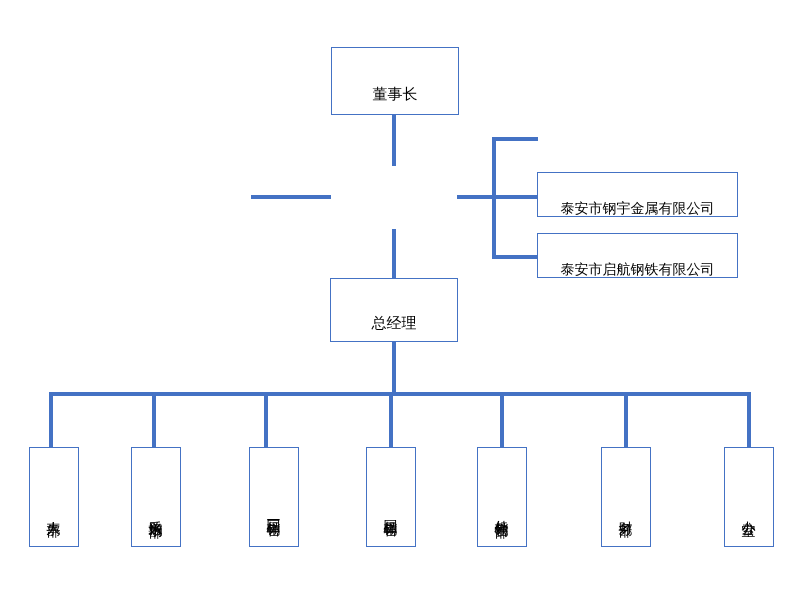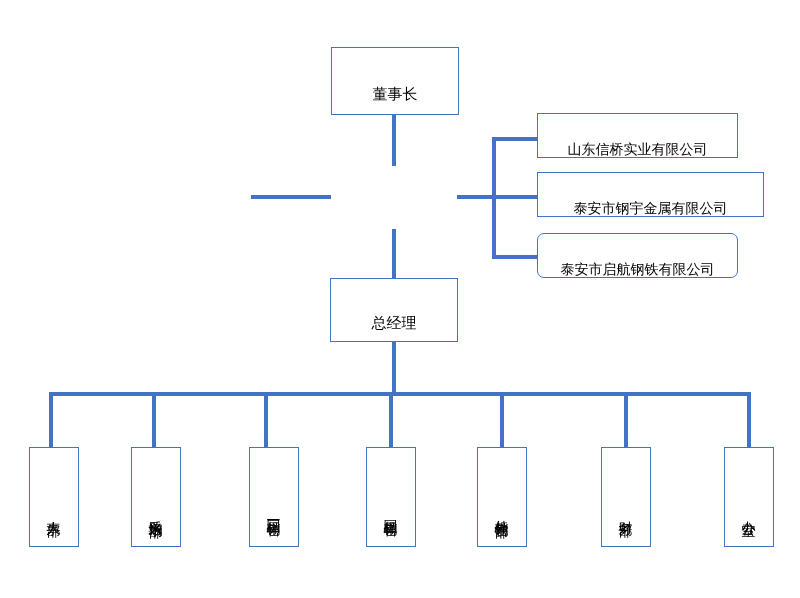--- a/index.html
+++ b/index.html
@@ -94,27 +94,24 @@
   <div class="node tier-chairman" style="left:331px; top:47px; width:128px; height:68px;">
     <span class="node-label">董事长</span>
   </div>
 
 
 
   <div class="node tier-gm" style="left:330px; top:278px; width:128px; height:64px;">
     <span class="node-label">总经理</span>
   </div>
 
-  <div class="node tier-sub" style="left:537px; top:113px; width:201px; height:45px;">
-    <span class="node-label">山东信桥实业有限公司</span>
-  </div>
-  <div class="node tier-sub" style="left:537px; top:172px; width:227px; height:45px;">
+  <div class="node tier-sub" style="left:537px; top:172px; width:201px; height:45px;">
     <span class="node-label">泰安市钢宇金属有限公司</span>
   </div>
-  <div class="node tier-sub" style="left:537px; top:233px; width:201px; height:45px;border-radius:7px;">
+  <div class="node tier-sub" style="left:537px; top:233px; width:201px; height:45px;">
     <span class="node-label">泰安市启航钢铁有限公司</span>
   </div>
 
   <div class="node tier-dept vertical" style="left:29px; top:447px; width:50px; height:100px;">
     <span class="node-label">人事部</span>
   </div>
   <div class="node tier-dept vertical" style="left:131px; top:447px; width:50px; height:100px;">
     <span class="node-label">采购市场部</span>
   </div>
   <div class="node tier-dept vertical" style="left:249px; top:447px; width:50px; height:100px;">

